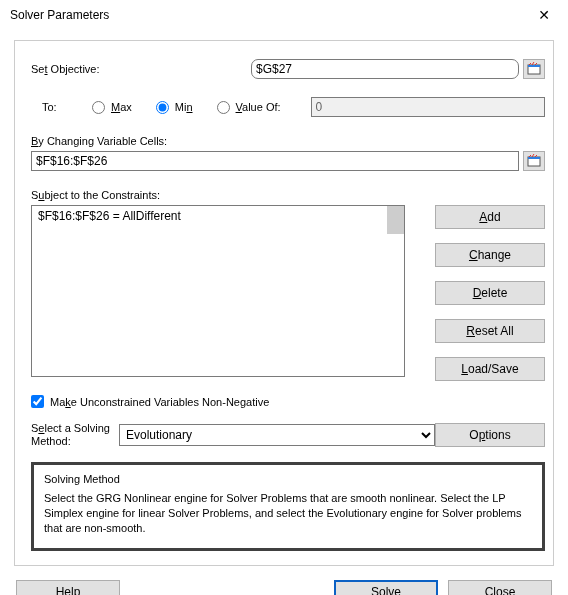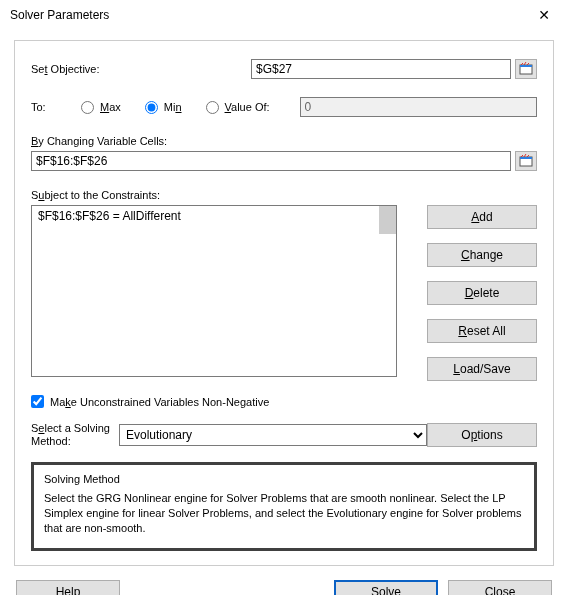--- a/index.html
+++ b/index.html
@@ -18,21 +18,21 @@
     display: flex;
     align-items: center;
     justify-content: space-between;
     padding: 0 10px;
   }
   .titlebar .title { font-size: 12px; }
   .close-x { font-size: 14px; font-weight: normal; cursor: default; padding: 4px 8px; }
   .content {
     border: 1px solid #ccc;
     margin: 10px 14px 0 14px;
-    padding: 18px 16px 14px 16px;
+    padding: 18px 8px 14px 16px;
     background: #fff;
   }
   .row { display: flex; align-items: center; }
   .label { white-space: nowrap; }
   .underline { text-decoration: underline; }
   input[type="text"].field {
     height: 20px;
     border: 1px solid #7a7a7a;
     padding: 0 4px;
     font-family: inherit;
@@ -138,32 +138,32 @@
   <span class="title">Solver Parameters</span>
   <span class="close-x">✕</span>
 </div>
 
 <div class="content">
 
   <div class="row">
     <span class="label" style="width:220px;">
       <span>Se</span><span class="underline">t</span><span> Objective:</span>
     </span>
-    <input type="text" class="field" style="flex: 1 1 0%;" value="$G$27">
+    <input type="text" class="field" style="flex: 1 1 0%; border-radius: 7px;" value="$G$27">
     <span class="ref-btn">
       <svg width="14" height="14" viewBox="0 0 14 14">
         <rect x="1" y="3" width="12" height="9" fill="#fff" stroke="#555"></rect>
         <rect x="1" y="3" width="12" height="2" fill="#2b7de1"></rect>
         <path d="M4 1 L2 3 M7 0 L5 3 M10 1 L8 3" stroke="#d33" stroke-width="1"></path>
       </svg>
     </span>
   </div>
 
   <div class="row section-gap">
-    <span class="label" style="width:50px;">To:</span>
+    <span class="label" style="width:50px;margin-left:11px;">To:</span>
     <label class="radio-wrap">
       <input type="radio" name="to" style="">
       <span><span class="underline">M</span><span>ax</span></span>
     </label>
     <label class="radio-wrap">
       <input type="radio" name="to" checked="" style="">
       <span><span>Mi</span><span class="underline">n</span></span>
     </label>
     <label class="radio-wrap" style="margin-right:30px;">
       <input type="radio" name="to" style="">

